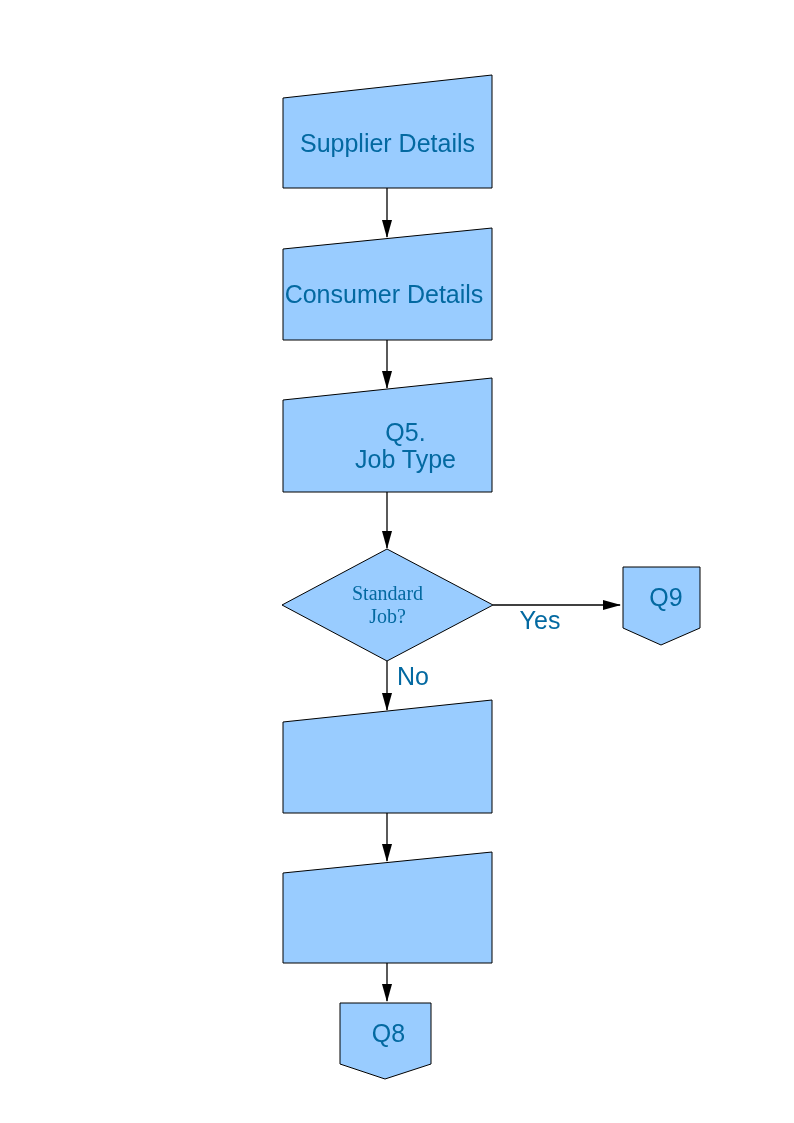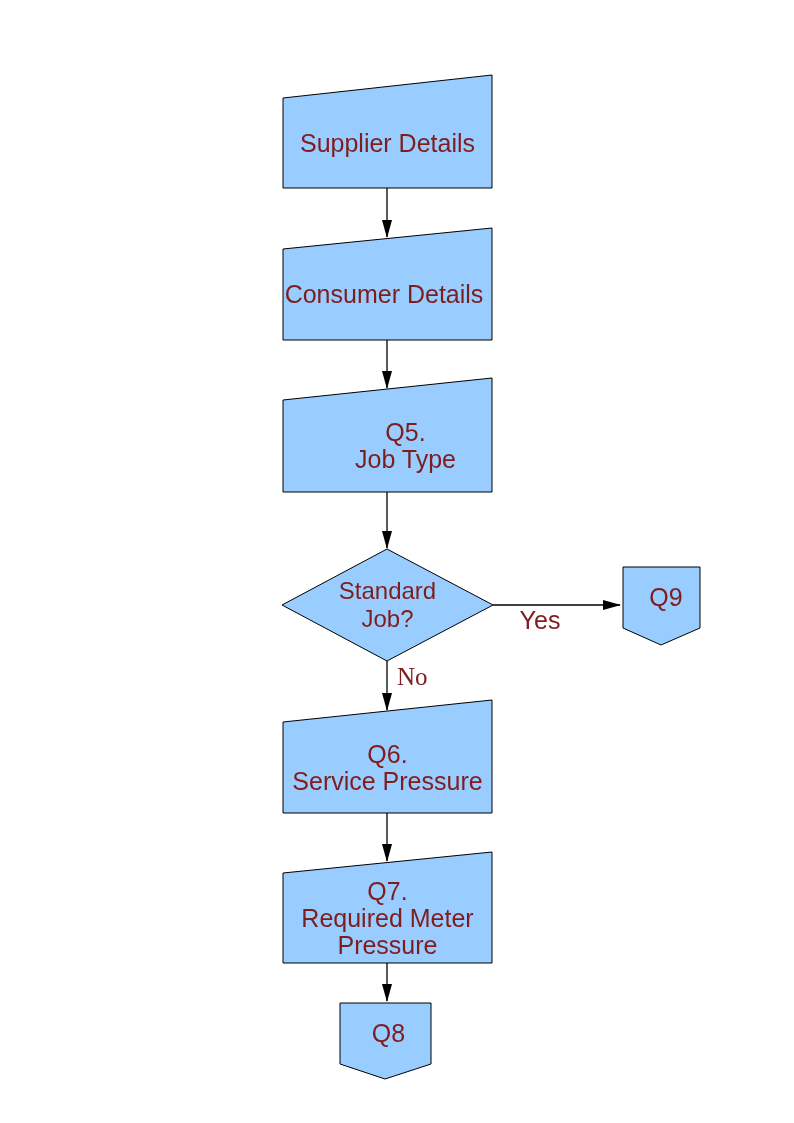--- a/index.html
+++ b/index.html
@@ -32,35 +32,35 @@
     stroke: #000000;
     stroke-width: 1.3;
   }
   .lbl {
     position: absolute;
     display: flex;
     align-items: center;
     justify-content: center;
     text-align: center;
     white-space: pre-line;
-    color: #7f1d1d;
+    color: #0369a1;
     font-size: 25px;
     line-height: 1.08;
   }
   .lbl-decision {
-    font-size: 24px;
+    font-size: 20px;
     line-height: 1.15;
+    font-family: Liberation Serif, serif;
   }
   .lbl-edge {
     font-size: 25px;
   }
   .lbl-left {
     justify-content: flex-start;
     text-align: left;
-    font-family: Liberation Serif, serif;
   }
 </style>
 </head>
 <body>
 
 <div id="page">
 
   <svg id="diagram-svg" viewBox="0 0 794 1123" xmlns="http://www.w3.org/2000/svg">
     <defs>
       <marker id="ah" viewBox="0 0 18 10" refX="17" refY="5" markerWidth="18" markerHeight="10" orient="auto" markerUnits="userSpaceOnUse">
@@ -91,26 +91,21 @@
   <div class="lbl" style="left:283px; top:249px; width:202px; height:91px;">Consumer Details</div>
 
   <div class="lbl" style="left:283px; top:400px; width:245px; height:92px;">Q5.
 Job Type</div>
 
   <div class="lbl lbl-decision" style="left:282px; top:549px; width:211px; height:112px;">Standard
 Job?</div>
 
   <div class="lbl" style="left:623px; top:567px; width:86px; height:61px;">Q9</div>
 
-  <div class="lbl" style="left:283px; top:722px; width:209px; height:91px;">Q6.
-Service Pressure</div>
 
-  <div class="lbl" style="left:283px; top:873px; width:209px; height:90px;">Q7.
-Required Meter
-Pressure</div>
 
   <div class="lbl" style="left:340px; top:1003px; width:97px; height:61px;">Q8</div>
 
   <div class="lbl lbl-edge" style="left:505px; top:571px; width:70px; height:26px;margin-top:36px;">Yes</div>
 
   <div class="lbl lbl-edge lbl-left" style="left:397px; top:663px; width:60px; height:26px;">No</div>
 
 </div>
 
 </body></html>

